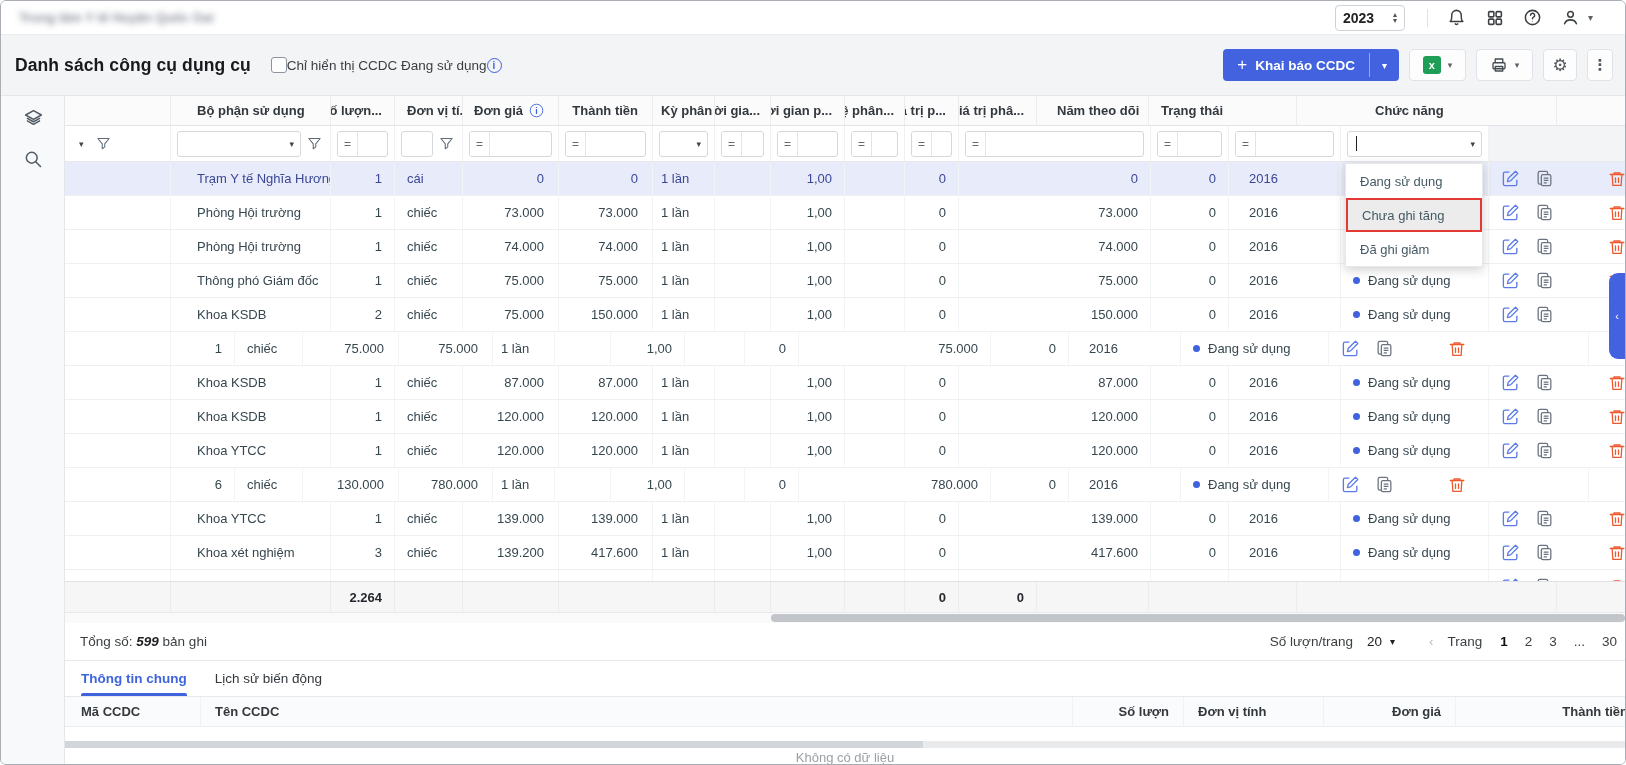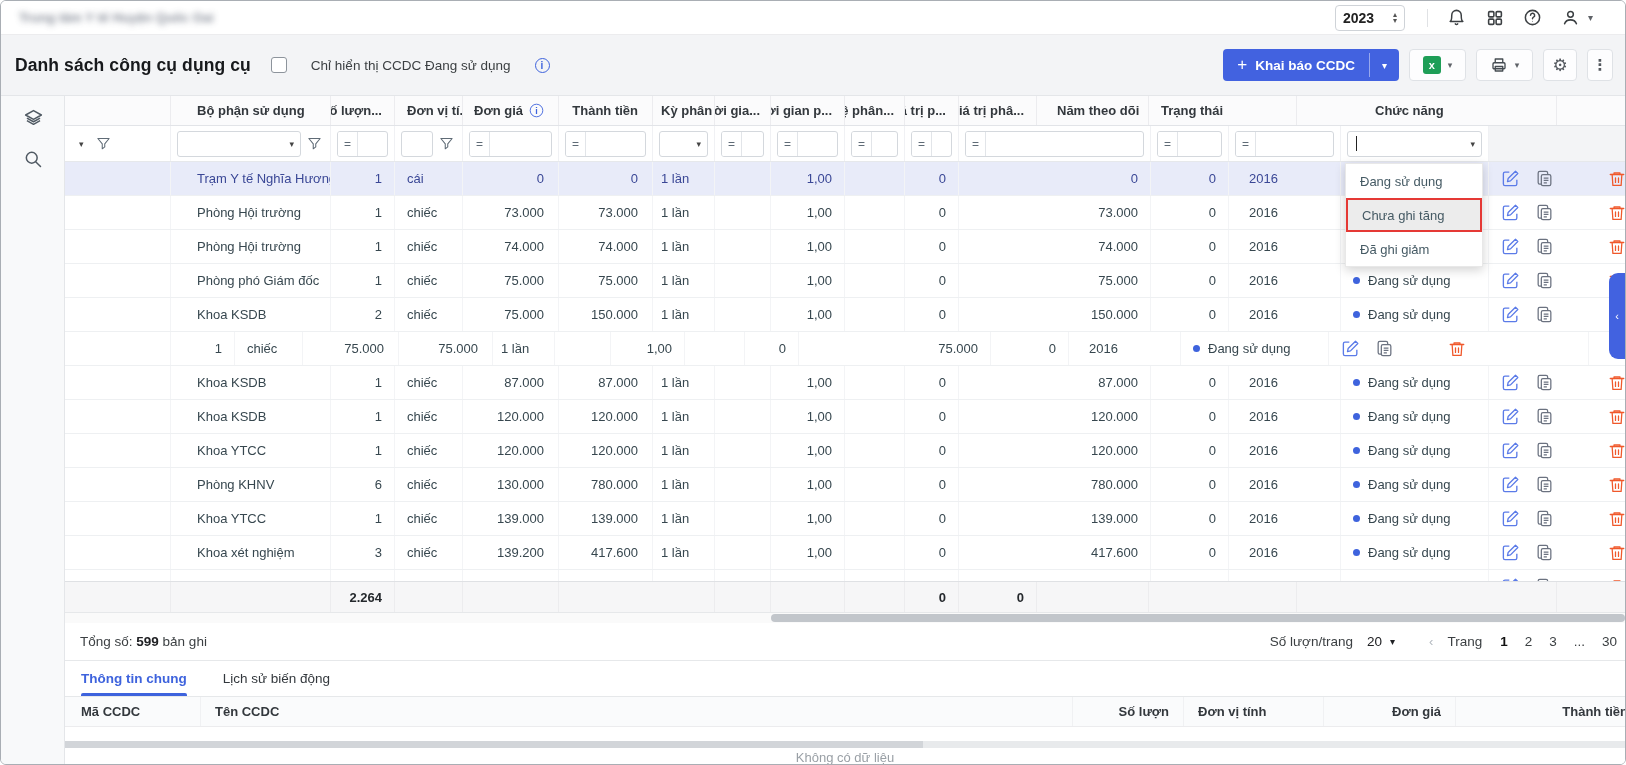--- a/index.html
+++ b/index.html
@@ -22,21 +22,21 @@
   .spin { display:flex; flex-direction:column; line-height:6px; font-size:8px; color:#555; }
   .tb-divider { width:1px; height:18px; background:#e0e2e5; margin-right:18px; }
   .tb-icon { width:22px; height:22px; display:flex; align-items:center; justify-content:center;
              color:#3c4043; margin-right:16px; cursor:pointer; }
   .user-caret { font-size:10px; color:#5f6368; margin-left:-10px; cursor:pointer; }
 
   
   .toolbar { position:absolute; left:0; top:34px; width:100%; height:61px; background:#f3f4f6;
              border-bottom:1px solid #e4e6e9; display:flex; align-items:center; }
   .page-title { margin-left:14px; font-size:17.5px; font-weight:700; color:#17191c; letter-spacing:.1px; }
-  .chk-wrap { display:flex; align-items:center; margin-left:20px; gap:24px; }
+  .chk-wrap { display:flex; align-items:center; margin-left:20px; gap:0; }
   .checkbox { width:16px; height:16px; border:1.6px solid #8d949c; border-radius:3px; background:#fff; cursor:pointer; }
   .chk-label { font-size:13.5px; color:#3c4043; }
   .info-badge { width:15px; height:15px; border:1.4px solid #3e63dd; border-radius:50%;
                 color:#3e63dd; font-size:10px; font-weight:700; display:flex; align-items:center;
                 justify-content:center; font-style:normal; }
   .toolbar-right { margin-left:auto; display:flex; align-items:center; gap:10px; padding-right:12px; }
   .btn-primary { height:32px; display:flex; align-items:stretch; background:#4262e0; border-radius:4px;
                  color:#fff; cursor:pointer; overflow:hidden; }
   .btn-primary .main { display:flex; align-items:center; gap:8px; padding:0 14px; font-weight:700; font-size:13.5px; }
   .btn-primary .plus { font-size:17px; font-weight:400; }
@@ -87,34 +87,34 @@
   .sumrow { display:flex; height:32px; background:#f6f6f7; border-top:1px solid #dfe1e4;
             border-bottom:1px solid #e6e8ea; font-weight:700; color:#25292d; }
   .sumrow .td { border-right:1px solid #ececee; }
   .hscroll { height:10px; background:#fafafa; position:relative; }
   .hscroll .thumb { position:absolute; left:706px; right:0; top:1px; height:8px; background:#c2c6cb; border-radius:4px; }
 
   
   .statusbar { position:absolute; left:64px; top:622px; right:0; height:38px; background:#fff;
                display:flex; align-items:center; border-bottom:1px solid #e6e8ea; }
   .total-wrap { margin-left:15px; color:#3c4043; font-size:13.5px; }
-  .total-wrap b { font-weight:700; color:#202124; }
+  .total-wrap b { font-weight:700; color:#202124;font-style:italic; }
   .sb-right { margin-left:auto; display:flex; align-items:center; padding-right:8px; gap:0; }
   .pp-label { color:#3c4043; font-size:13.5px; }
   .pp-value { font-weight:400; color:#202124; margin-left:14px; font-size:13.5px; cursor:pointer; }
   .pp-caret { font-size:10px; color:#202124; margin-left:8px; margin-right:34px; cursor:pointer; }
   .pg-prev { color:#b4bac0; font-size:13px; margin-right:14px; cursor:default; }
   .pg-label { color:#3c4043; font-size:13.5px; margin-right:18px; }
   .pages { display:flex; align-items:center; gap:17px; }
   .page-no { color:#3c4043; font-size:13.5px; cursor:pointer; }
   .page-no.active { font-weight:700; color:#111; }
 
   
   .detail { position:absolute; left:64px; top:660px; right:0; height:105px; background:#fff; overflow:hidden; }
-  .dtabs { height:36px; display:flex; align-items:center; gap:36px; padding-left:16px;
+  .dtabs { height:36px; display:flex; align-items:center; gap:28px; padding-left:16px;
            border-bottom:1px solid #e6e8ea; }
   .dtab { position:relative; height:100%; display:flex; align-items:center; font-size:13.5px;
           color:#33383d; font-weight:400; cursor:pointer; }
   .dtab.active { color:#3e63dd; font-weight:700; }
   .dtab.active:after { content:""; position:absolute; left:0; right:0; bottom:0; height:3px;
                        background:#3e63dd; border-radius:2px 2px 0 0; }
   .dhead { height:30px; display:flex; background:#fafbfc; border-bottom:1px solid #ececee; }
   .dth { flex:none; display:flex; align-items:center; font-weight:700; color:#33383d;
          border-right:1px solid #f0f1f3; white-space:nowrap; overflow:hidden; }
   .dth.right { justify-content:flex-end; }
@@ -502,21 +502,21 @@
                 <path d="M3 6h18"></path>
                 <path d="M8 6V4h8v2"></path>
                 <path d="M5.5 6l1 14.5h11L18.5 6"></path>
                 <path d="M10 10.5v6M14 10.5v6"></path>
               </svg>
             </span>
           </div>
         </div>
         <div class="trow">
           <div class="td" style="width: 106px; padding: 0px 4px 0px 14px;"></div>
-          <div class="td" style="width: 160px; padding: 0px 4px 0px 26px;">Phòng phó Giám đốc</div>
+          <div class="td" style="width: 160px; padding: 0px 4px 0px 26px;">Thông phó Giám đốc</div>
           <div class="td right" style="width: 64px; padding: 0px 12px 0px 4px;">1</div>
           <div class="td" style="width: 68px; padding: 0px 4px 0px 12px;">chiếc</div>
           <div class="td right" style="width: 96px; padding: 0px 14px 0px 4px;">75.000</div>
           <div class="td right" style="width: 94px; padding: 0px 14px 0px 4px;">75.000</div>
           <div class="td" style="width: 62px; padding: 0px 4px 0px 8px;">1 lần</div>
           <div class="td right" style="width: 56px; padding: 0px 10px 0px 4px;"></div>
           <div class="td right" style="width: 74px; padding: 0px 12px 0px 4px;">1,00</div>
           <div class="td right" style="width: 60px; padding: 0px 10px 0px 4px;"></div>
           <div class="td right" style="width: 54px; padding: 0px 12px 0px 4px;">0</div>
           <div class="td right" style="width: 192px; padding: 0px 12px 0px 4px;">75.000</div>
@@ -759,21 +759,20 @@
                 <path d="M3 6h18"></path>
                 <path d="M8 6V4h8v2"></path>
                 <path d="M5.5 6l1 14.5h11L18.5 6"></path>
                 <path d="M10 10.5v6M14 10.5v6"></path>
               </svg>
             </span>
           </div>
         </div>
         <div class="trow">
           <div class="td" style="width: 106px; padding: 0px 4px 0px 14px;"></div>
-          <div class="td" style="width: 160px; padding: 0px 4px 0px 26px;">Phòng KHNV</div>
           <div class="td right" style="width: 64px; padding: 0px 12px 0px 4px;">6</div>
           <div class="td" style="width: 68px; padding: 0px 4px 0px 12px;">chiếc</div>
           <div class="td right" style="width: 96px; padding: 0px 14px 0px 4px;">130.000</div>
           <div class="td right" style="width: 94px; padding: 0px 14px 0px 4px;">780.000</div>
           <div class="td" style="width: 62px; padding: 0px 4px 0px 8px;">1 lần</div>
           <div class="td right" style="width: 56px; padding: 0px 10px 0px 4px;"></div>
           <div class="td right" style="width: 74px; padding: 0px 12px 0px 4px;">1,00</div>
           <div class="td right" style="width: 60px; padding: 0px 10px 0px 4px;"></div>
           <div class="td right" style="width: 54px; padding: 0px 12px 0px 4px;">0</div>
           <div class="td right" style="width: 192px; padding: 0px 12px 0px 4px;">780.000</div>

